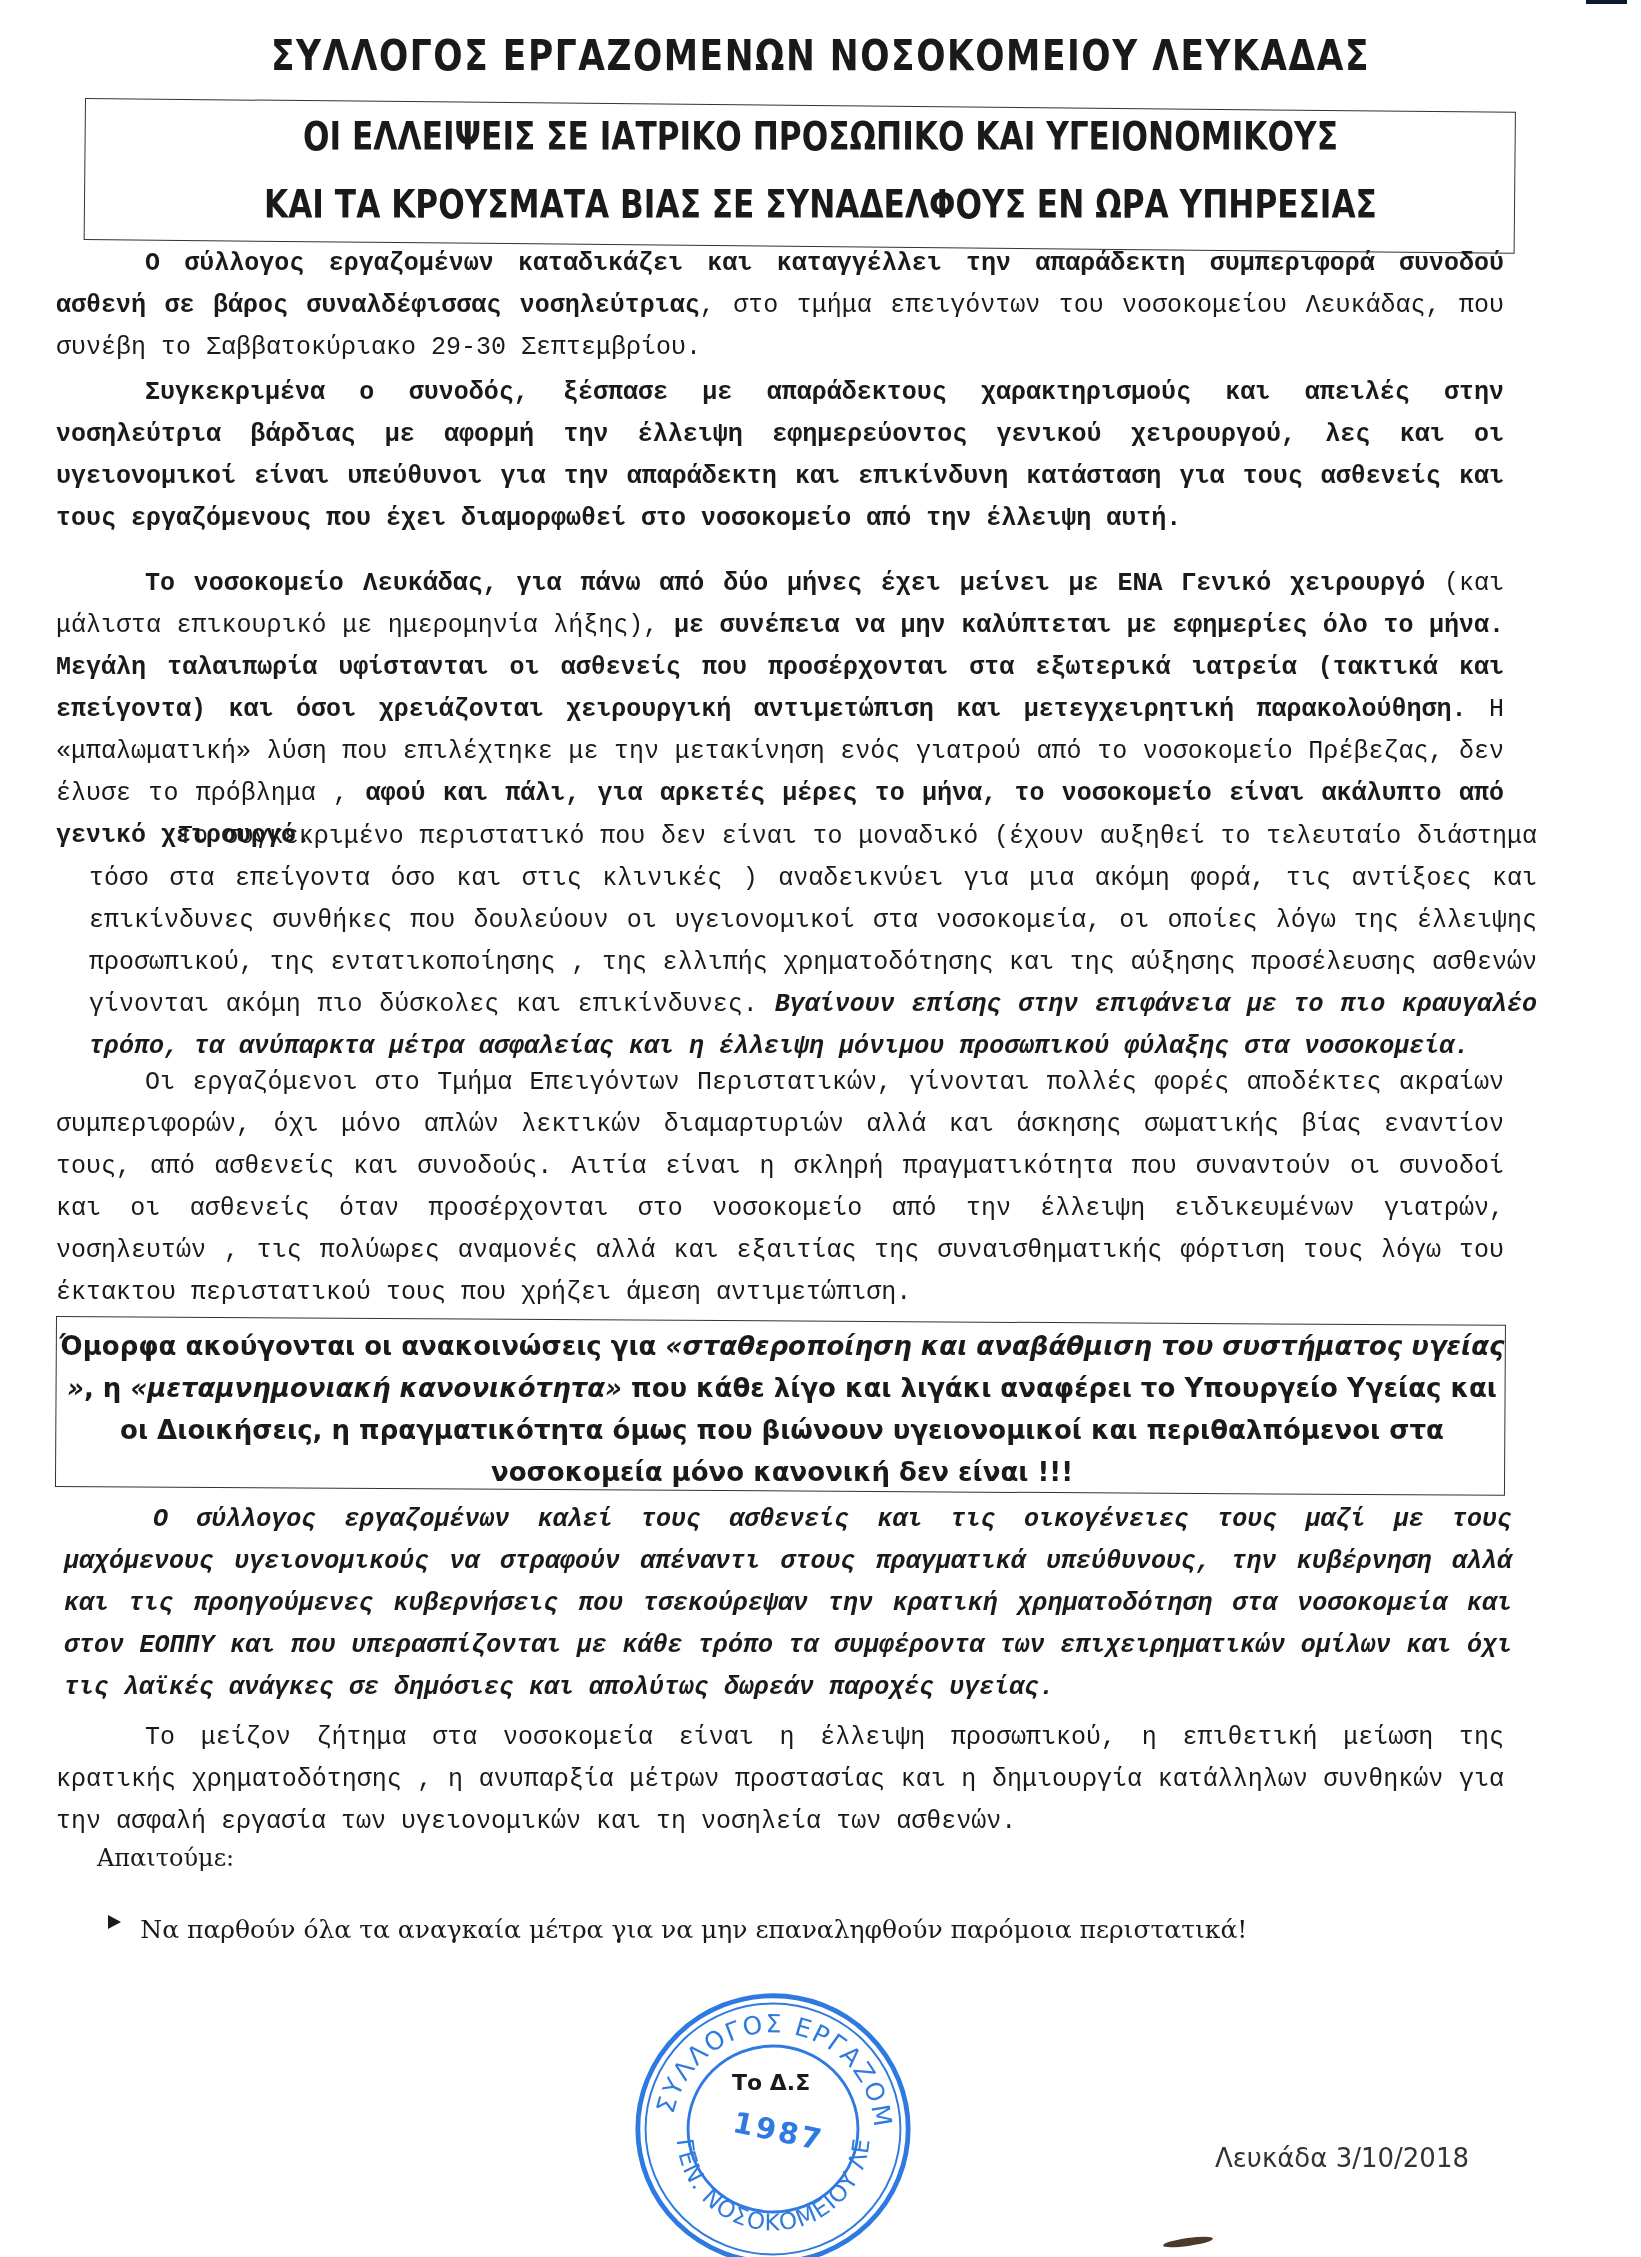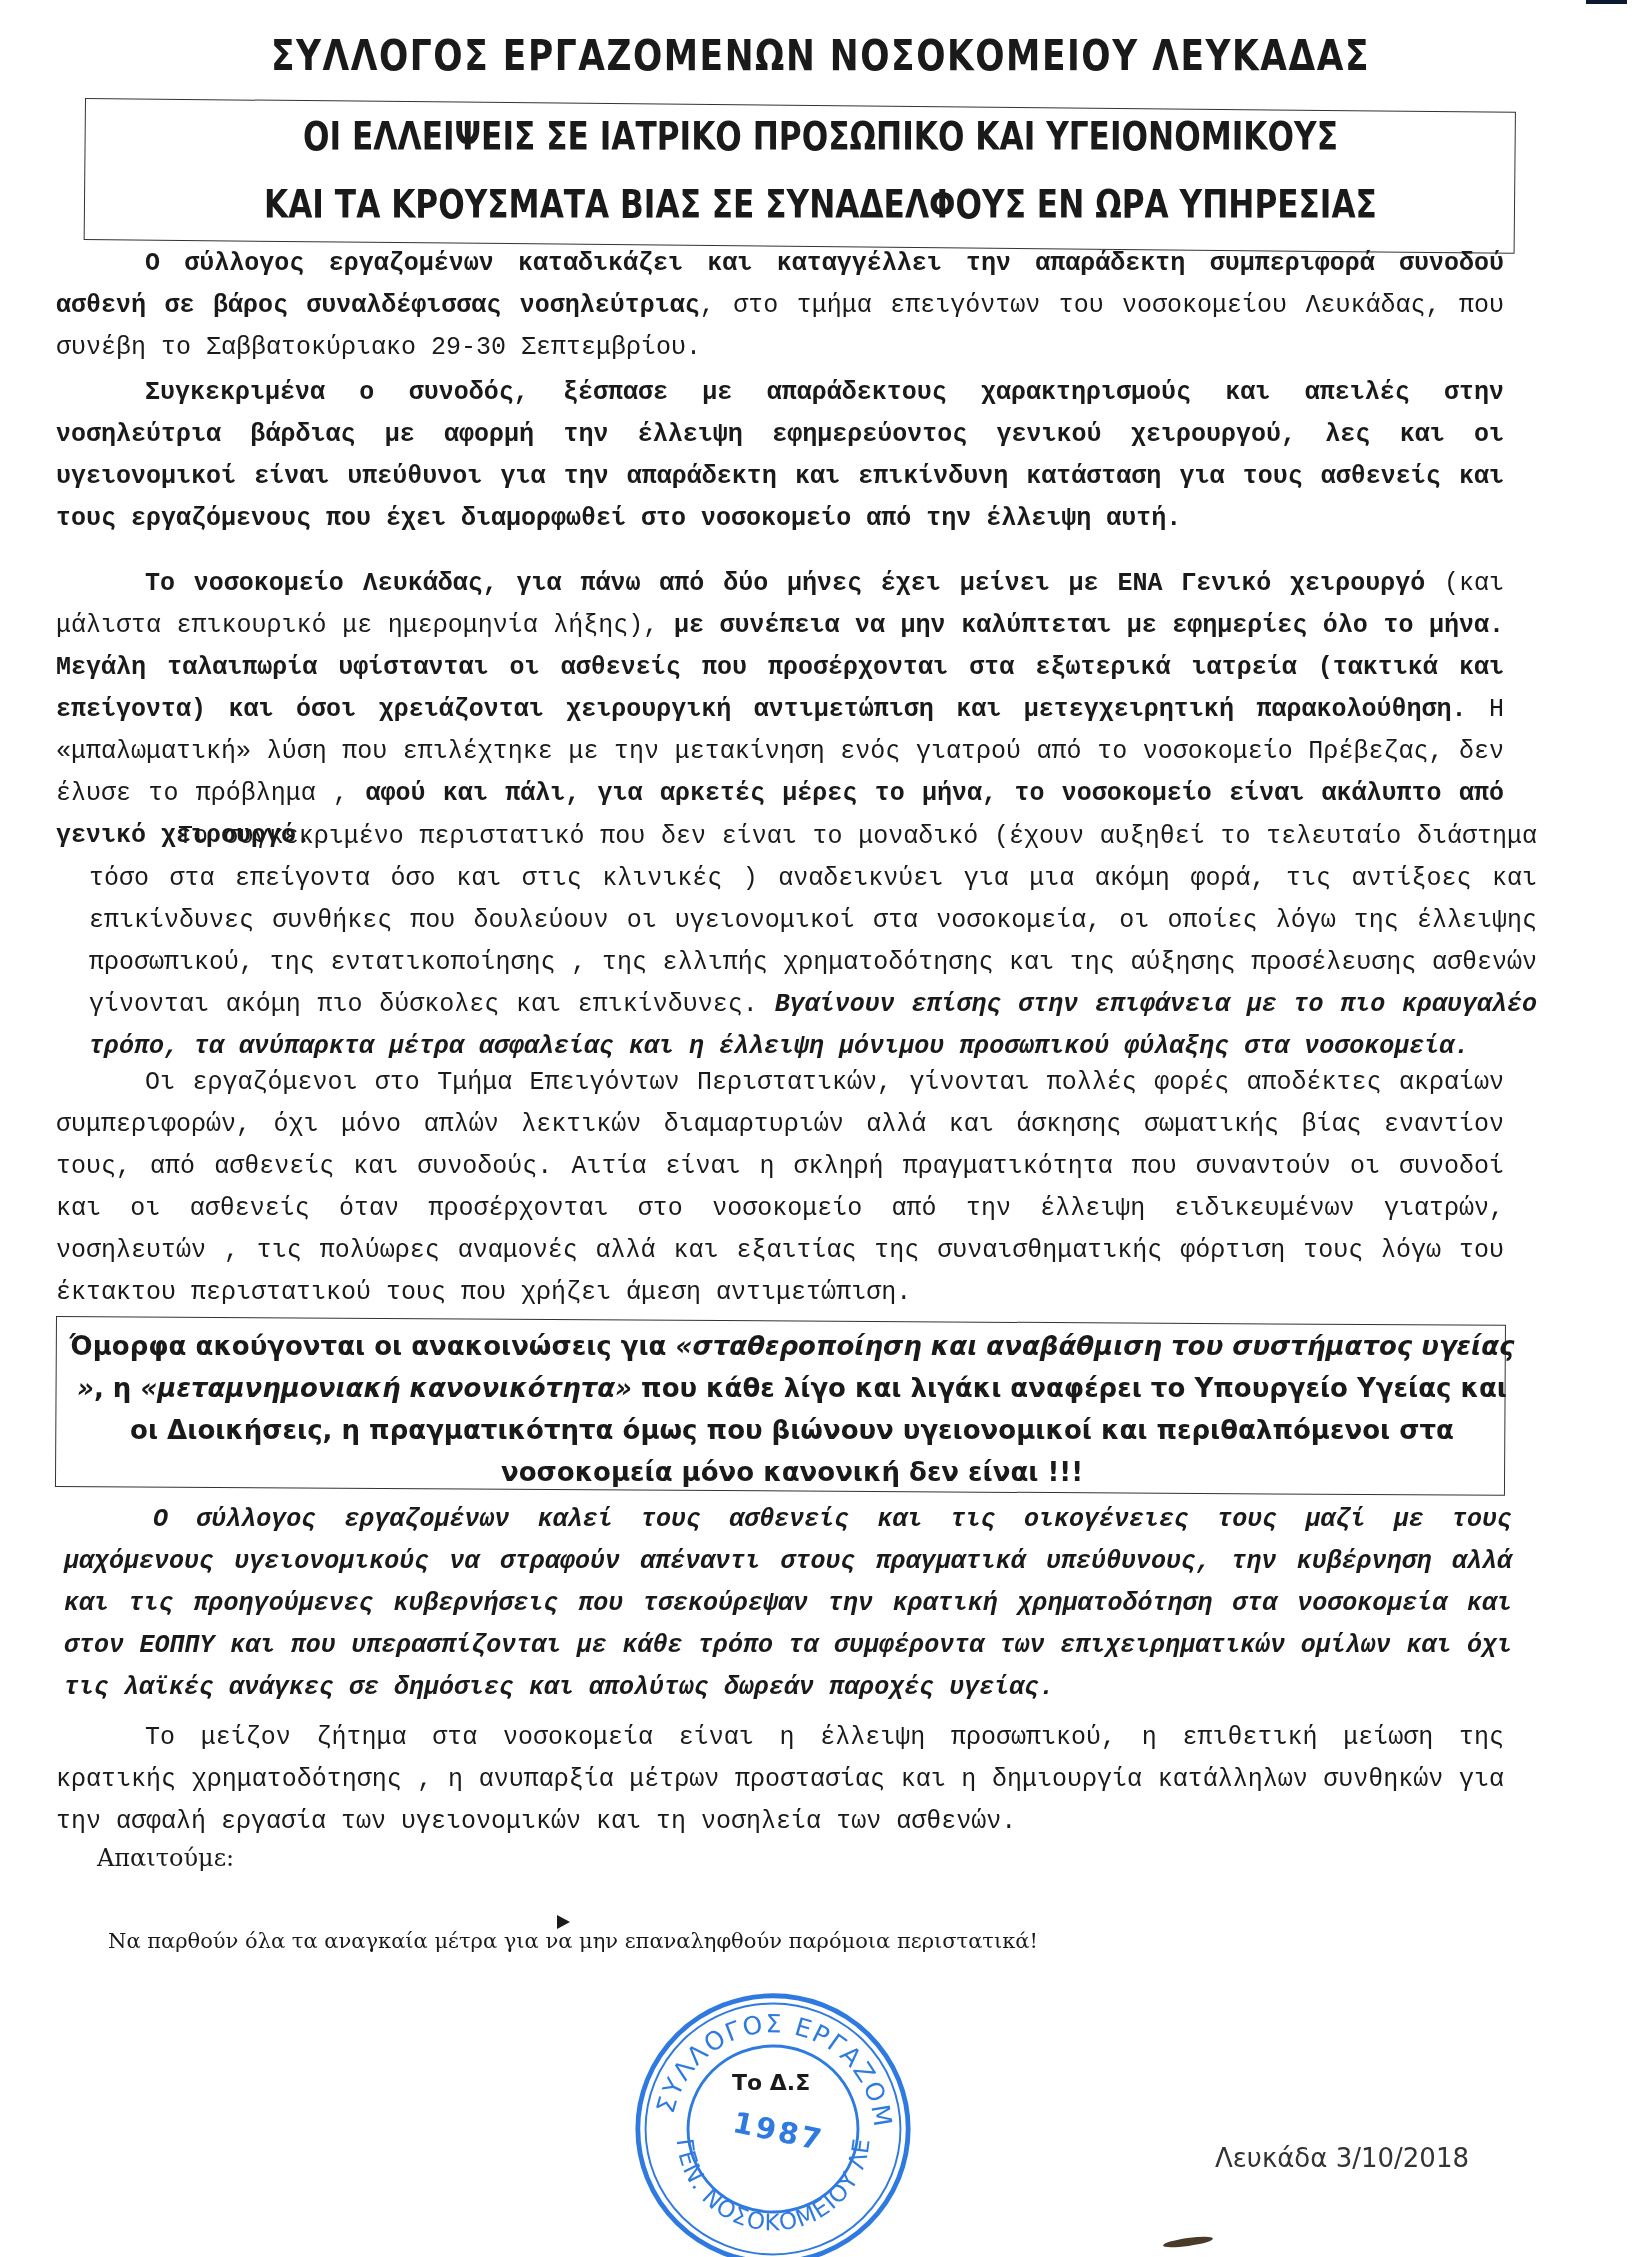--- a/index.html
+++ b/index.html
@@ -32,34 +32,34 @@
   .p1 { top: 243px; }
   .p2 { top: 372px; }
   .p3 { top: 563px; }
   .p4 { top: 816px; margin-left: 33px; }
   .p5 { top: 1062px; }
   .quote-box {
     position: absolute; left: 56px; top: 1316px; width: 1448px; height: 169px;
     border: 1.9px solid #333; transform: rotate(0.35deg); transform-origin: left top;
   }
   .quote {
-    position: absolute; left: 68px; top: 1325px; width: 1448px; text-align: center;
+    position: absolute; left: 58px; top: 1325px; width: 1448px; text-align: center;
     font-family: "DejaVu Sans", sans-serif; font-weight: bold; font-size: 26px; line-height: 42px;
   }
   .quote i { font-style: italic; }
   .p6 { top: 1499px; margin-left: 8px; }
   .p7 { top: 1717px; }
   .demands-label {
     position: absolute; left: 97px; top: 1844px;
     font-family: "DejaVu Serif", serif; font-size: 24px;
   }
   .demands { position: absolute; left: 108px; top: 1915px; margin: 0; padding: 0; list-style: none; }
   .demands li {
-    display: flex; align-items: center; height: 50px;
-    font-family: "DejaVu Serif", serif; font-size: 21px; flex-direction: column;
+    display: flex; height: 50px;
+    font-family: "DejaVu Serif", serif; font-size: 25px;
   }
   .demands .arrow {
     display: inline-block; width: 0; height: 0; margin-right: 19.3px;
     border-top: 7.7px solid transparent; border-bottom: 7.7px solid transparent; border-left: 13.5px solid #1a1a1a;
   }
   .stamp {
     position: absolute; left: 628px; top: 1989px; width: 290px; height: 280px;
   }
   .stamp svg { width: 100%; height: 100%; }
   .signature {

